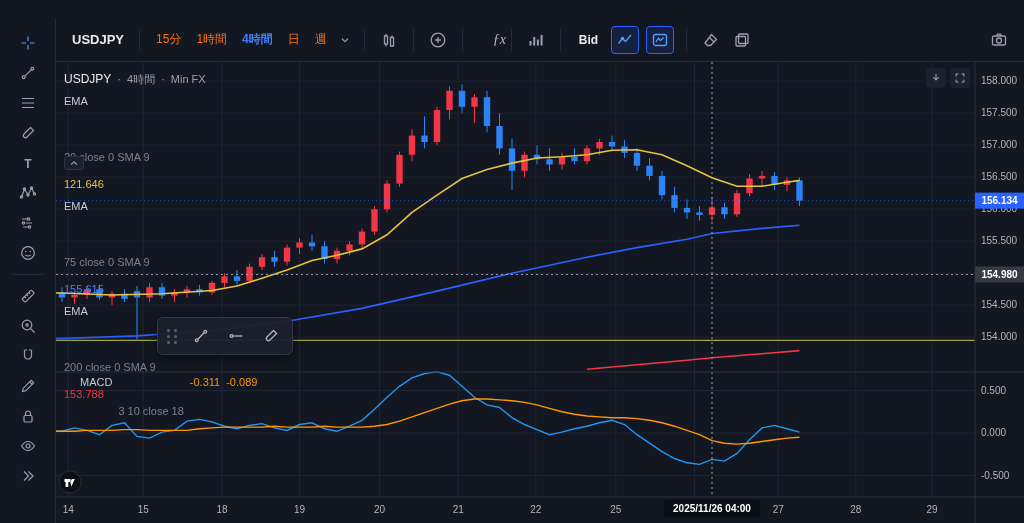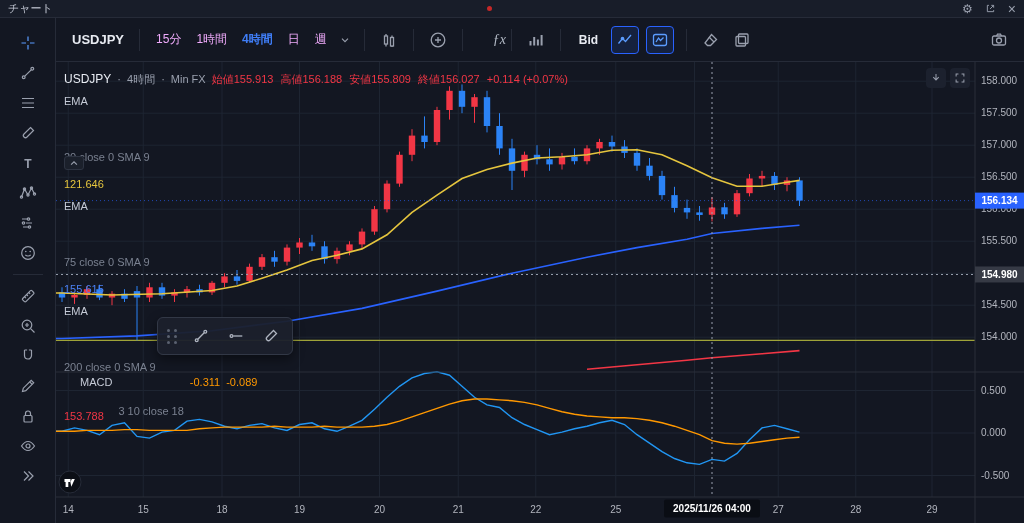--- a/index.html
+++ b/index.html
@@ -18,21 +18,21 @@
            display:flex;flex-direction:column;align-items:center;padding-top:12px;gap:4px;z-index:30;box-sizing:border-box;}
   .sb-btn{width:34px;height:26px;display:flex;align-items:center;justify-content:center;background:none;border:none;border-radius:4px;padding:0;cursor:pointer;}
   .sb-btn svg{stroke:#9aa0ae;fill:none;stroke-width:1.2;}
   .sb-btn svg.active-tool{stroke:#5b9cff;}
   .sb-divider{width:30px;height:1px;background:#262b38;margin:4px 0;}
   
   .toolbar{position:absolute;left:56px;top:18px;right:0;height:44px;background:#131722;border-bottom:1px solid #262b38;
            display:flex;align-items:center;padding:0 10px;gap:1px;z-index:30;box-sizing:border-box;}
   .tb-divider{width:1px;height:22px;background:#262b38;margin:0 8px;flex:none;}
   .symbol-btn{background:none;border:none;font-size:13px;font-weight:bold;color:#e8ebf2;padding:4px 6px;cursor:pointer;font-family:inherit;}
-  .tf{background:none;border:none;font-size:12px;color:#f0abfc;padding:5px 7px;border-radius:4px;cursor:pointer;font-family:inherit;}
+  .tf{background:none;border:none;font-size:12px;color:#f97316;padding:5px 7px;border-radius:4px;cursor:pointer;font-family:inherit;}
   .tf.active{color:#3f7df6;font-weight:bold;}
   .icon-btn{width:30px;height:28px;display:flex;align-items:center;justify-content:center;background:none;border:none;border-radius:4px;padding:0;cursor:pointer;}
   .icon-btn svg{stroke:#9aa0ae;fill:none;stroke-width:1.3;}
   .fx{font-size:14px;font-style:italic;color:#b3bac6;font-family:"Liberation Serif",serif;margin-left:25px;}
   .bid-btn{background:none;border:none;font-size:12px;font-weight:bold;color:#e8ebf2;padding:5px 9px;cursor:pointer;font-family:inherit;}
   .chart-type-btn{width:28px;height:28px;display:flex;align-items:center;justify-content:center;border:1px solid #2962ff;
                   background:rgba(41,98,255,0.13);border-radius:4px;margin:0 3px;padding:0;cursor:pointer;}
   .chart-type-btn svg{stroke:#5b9cff;fill:none;stroke-width:1.3;}
   .toolbar-spacer{flex:1;}
   
@@ -58,37 +58,20 @@
   .drag-dots i{width:3px;height:3px;background:#5a6170;border-radius:50%;}
   .ft-btn{background:none;border:none;padding:0;width:24px;height:24px;display:flex;align-items:center;justify-content:center;cursor:pointer;}
   .ft-btn svg{stroke:#aeb4c0;fill:none;stroke-width:1.3;}
   .tv-logo{position:absolute;left:58px;top:470px;z-index:10;background:none;border:none;padding:0;cursor:pointer;}
 </style>
 </head>
 <body>
 
 <div class="app">
 
-  <div class="titlebar">
-    <span class="tb-title">チャート</span>
-    <span class="tb-dot"></span>
-    <div class="tb-icons">
-      <button class="tb-ibtn">
-          <span>⚙</span>
-        </button>
-      <button class="tb-ibtn">
-        <svg width="11" height="11" viewBox="0 0 14 14">
-            <path d="M5 3H3v8h8V9M8 3h3v3M11 3L6.5 7.5"></path>
-          </svg>
-      </button>
-      <button class="tb-ibtn" style="font-size:14px;">
-          <span>×</span>
-        </button>
-    </div>
-  </div>
 
   <div class="sidebar">
     <button class="sb-btn">
       <svg class="active-tool" width="18" height="18" viewBox="0 0 18 18">
           <path d="M9 2.5V7M9 11v4.5M2.5 9H7M11 9h4.5"></path>
         </svg>
     </button>
     <button class="sb-btn">
       <svg width="18" height="18" viewBox="0 0 18 18">
           <circle cx="4.7" cy="13.3" r="1.4"></circle>
@@ -449,42 +432,35 @@
       <text x="656" y="450" fill="#ffffff" font-size="10" font-family="&quot;Liberation Sans&quot;,sans-serif" text-anchor="middle" font-weight="bold">2025/11/26 04:00</text>
     </svg>
 
   <div class="legend">
     <div class="legend-row1">
       <span class="lg-sym">USDJPY</span>
       <span class="lg-dim">·</span>
       <span class="lg-dim">4時間</span>
       <span class="lg-dim">·</span>
       <span class="lg-dim">Min FX</span>
-      <span class="lg-ohlc" style="color: rgb(242, 54, 69);">
-        <span>始値155.913</span>
-        <span>高値156.188</span>
-        <span>安値155.809</span>
-        <span>終値156.027</span>
-        <span>+0.114 (+0.07%)</span>
-      </span>
     </div>
     <div class="ind-row">
       <span class="ind-title">EMA</span>
       <span class="ind-params">20 close 0 SMA 9</span>
       <span class="ind-val" style="color: rgb(229, 197, 62);">121.646</span>
     </div>
     <div class="ind-row">
       <span class="ind-title">EMA</span>
       <span class="ind-params">75 close 0 SMA 9</span>
       <span class="ind-val" style="color: rgb(76, 130, 247);">155.615</span>
     </div>
     <div class="ind-row">
       <span class="ind-title">EMA</span>
       <span class="ind-params">200 close 0 SMA 9</span>
-      <span class="ind-val" style="color: rgb(242, 54, 69); margin-top: 22px;">153.788</span>
+      <span class="ind-val" style="color: rgb(242, 54, 69);">153.788</span>
     </div>
   </div>
   <button class="legend-collapse">
     <svg width="12" height="10" viewBox="0 0 14 12">
         <path d="M3.5 8L7 4.5 10.5 8"></path>
       </svg>
   </button>
 
   <div class="macd-legend">
     <span class="ind-title">MACD</span>

